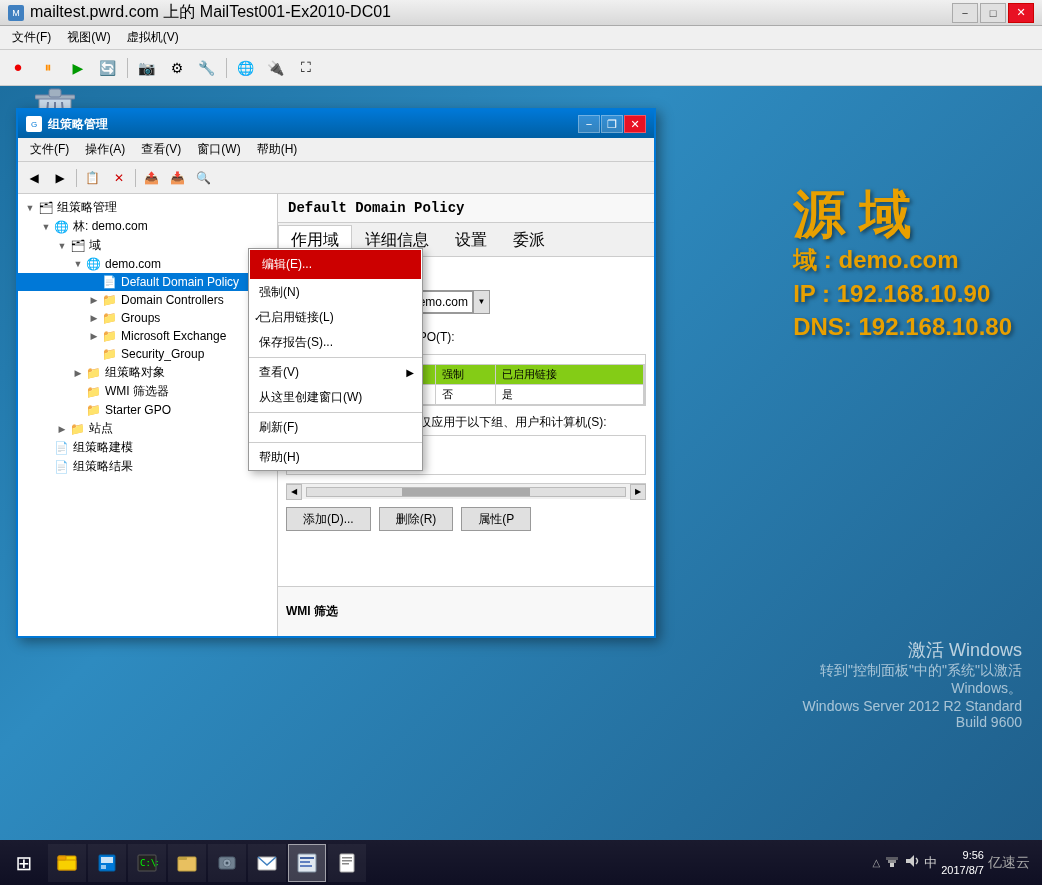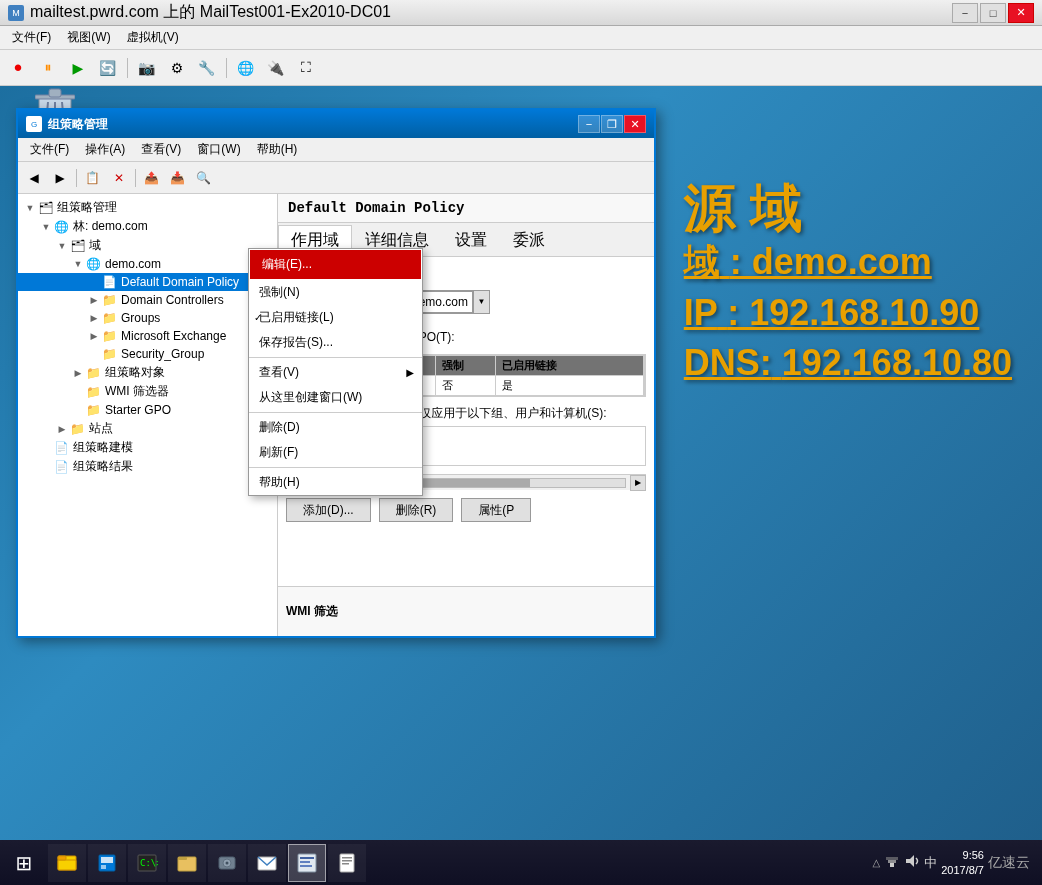--- a/index.html
+++ b/index.html
@@ -55,28 +55,28 @@
       right: 30px;
       color: #FFD700;
       text-align: left;
     }
     .info-overlay .title-text {
       font-size: 52px;
       font-weight: bold;
       color: #e8a000;
       line-height: 1.1;
       text-shadow: 2px 2px 4px rgba(0,0,0,0.5);
+      margin-top: 6px;
     }
     .info-overlay .detail-text {
-      font-size: 36px;
+      font-size: 24px;
       font-weight: bold;
       color: #e8a000;
       line-height: 1.4;
       text-shadow: 2px 2px 4px rgba(0,0,0,0.5);
-      text-decoration: underline;
     }
 
     
     .watermark {
       position: absolute;
       bottom: 110px;
       right: 20px;
       text-align: right;
       color: rgba(255,255,255,0.6);
       font-size: 14px;
@@ -355,24 +355,25 @@
       background: #e0e0e0;
       border-left: 1px solid #999;
       display: flex; align-items: center; justify-content: center;
       font-size: 8px;
     }
 
     .gpo-info-label { font-size: 12px; margin-bottom: 8px; }
 
     .table-header {
       display: flex;
-      background: #737373;
+      background: #84cc16;
       border: 1px solid #ccc;
       font-size: 11px;
-      font-weight: bold;
+      font-weight: normal;
+      margin-top: 9px;
     }
     .table-col {
       padding: 2px 6px;
       border-right: 1px solid #ccc;
       flex: 1;
     }
     .table-row-data {
       display: flex;
       border: 1px solid #ccc;
       border-top: none;
@@ -533,20 +534,27 @@
     <div class="detail-text">
       <span>IP</span>
       <span>: 192.168.10.90</span>
     </div>
     <div class="detail-text">
       <span>DNS:</span>
       <span>192.168.10.80</span>
     </div>
   </div>
 
+  <div class="watermark">
+    <div style="font-size:18px;color:rgba(255,255,255,0.7)">激活 Windows</div>
+    <div>转到"控制面板"中的"系统"以激活</div>
+    <div>Windows。</div>
+    <div>Windows Server 2012 R2 Standard</div>
+    <div>Build 9600</div>
+  </div>
 
   <div class="vm-titlebar" style="position:absolute;top:0;left:0;right:0;height:26px;">
     <div class="vm-title-icon">M</div>
     <span class="vm-title-text">mailtest.pwrd.com 上的 MailTest001-Ex2010-DC01</span>
     <div class="vm-controls">
       <div class="vm-btn">−</div>
       <div class="vm-btn">□</div>
       <div class="vm-btn close">✕</div>
     </div>
   </div>
@@ -766,23 +774,20 @@
     </div>
     <div class="ctx-separator"></div>
     <div class="ctx-item" style="position:relative;">
       <span>查看(V)</span>
       <span class="ctx-arrow">▶</span>
     </div>
     <div class="ctx-item">
       <span>从这里创建窗口(W)</span>
     </div>
     <div class="ctx-separator"></div>
-    <div class="ctx-item">
-      <span>删除(D)</span>
-    </div>
     <div class="ctx-item">
       <span>刷新(F)</span>
     </div>
     <div class="ctx-separator"></div>
     <div class="ctx-item">
       <span>帮助(H)</span>
     </div>
   </div>
 
 </div>

